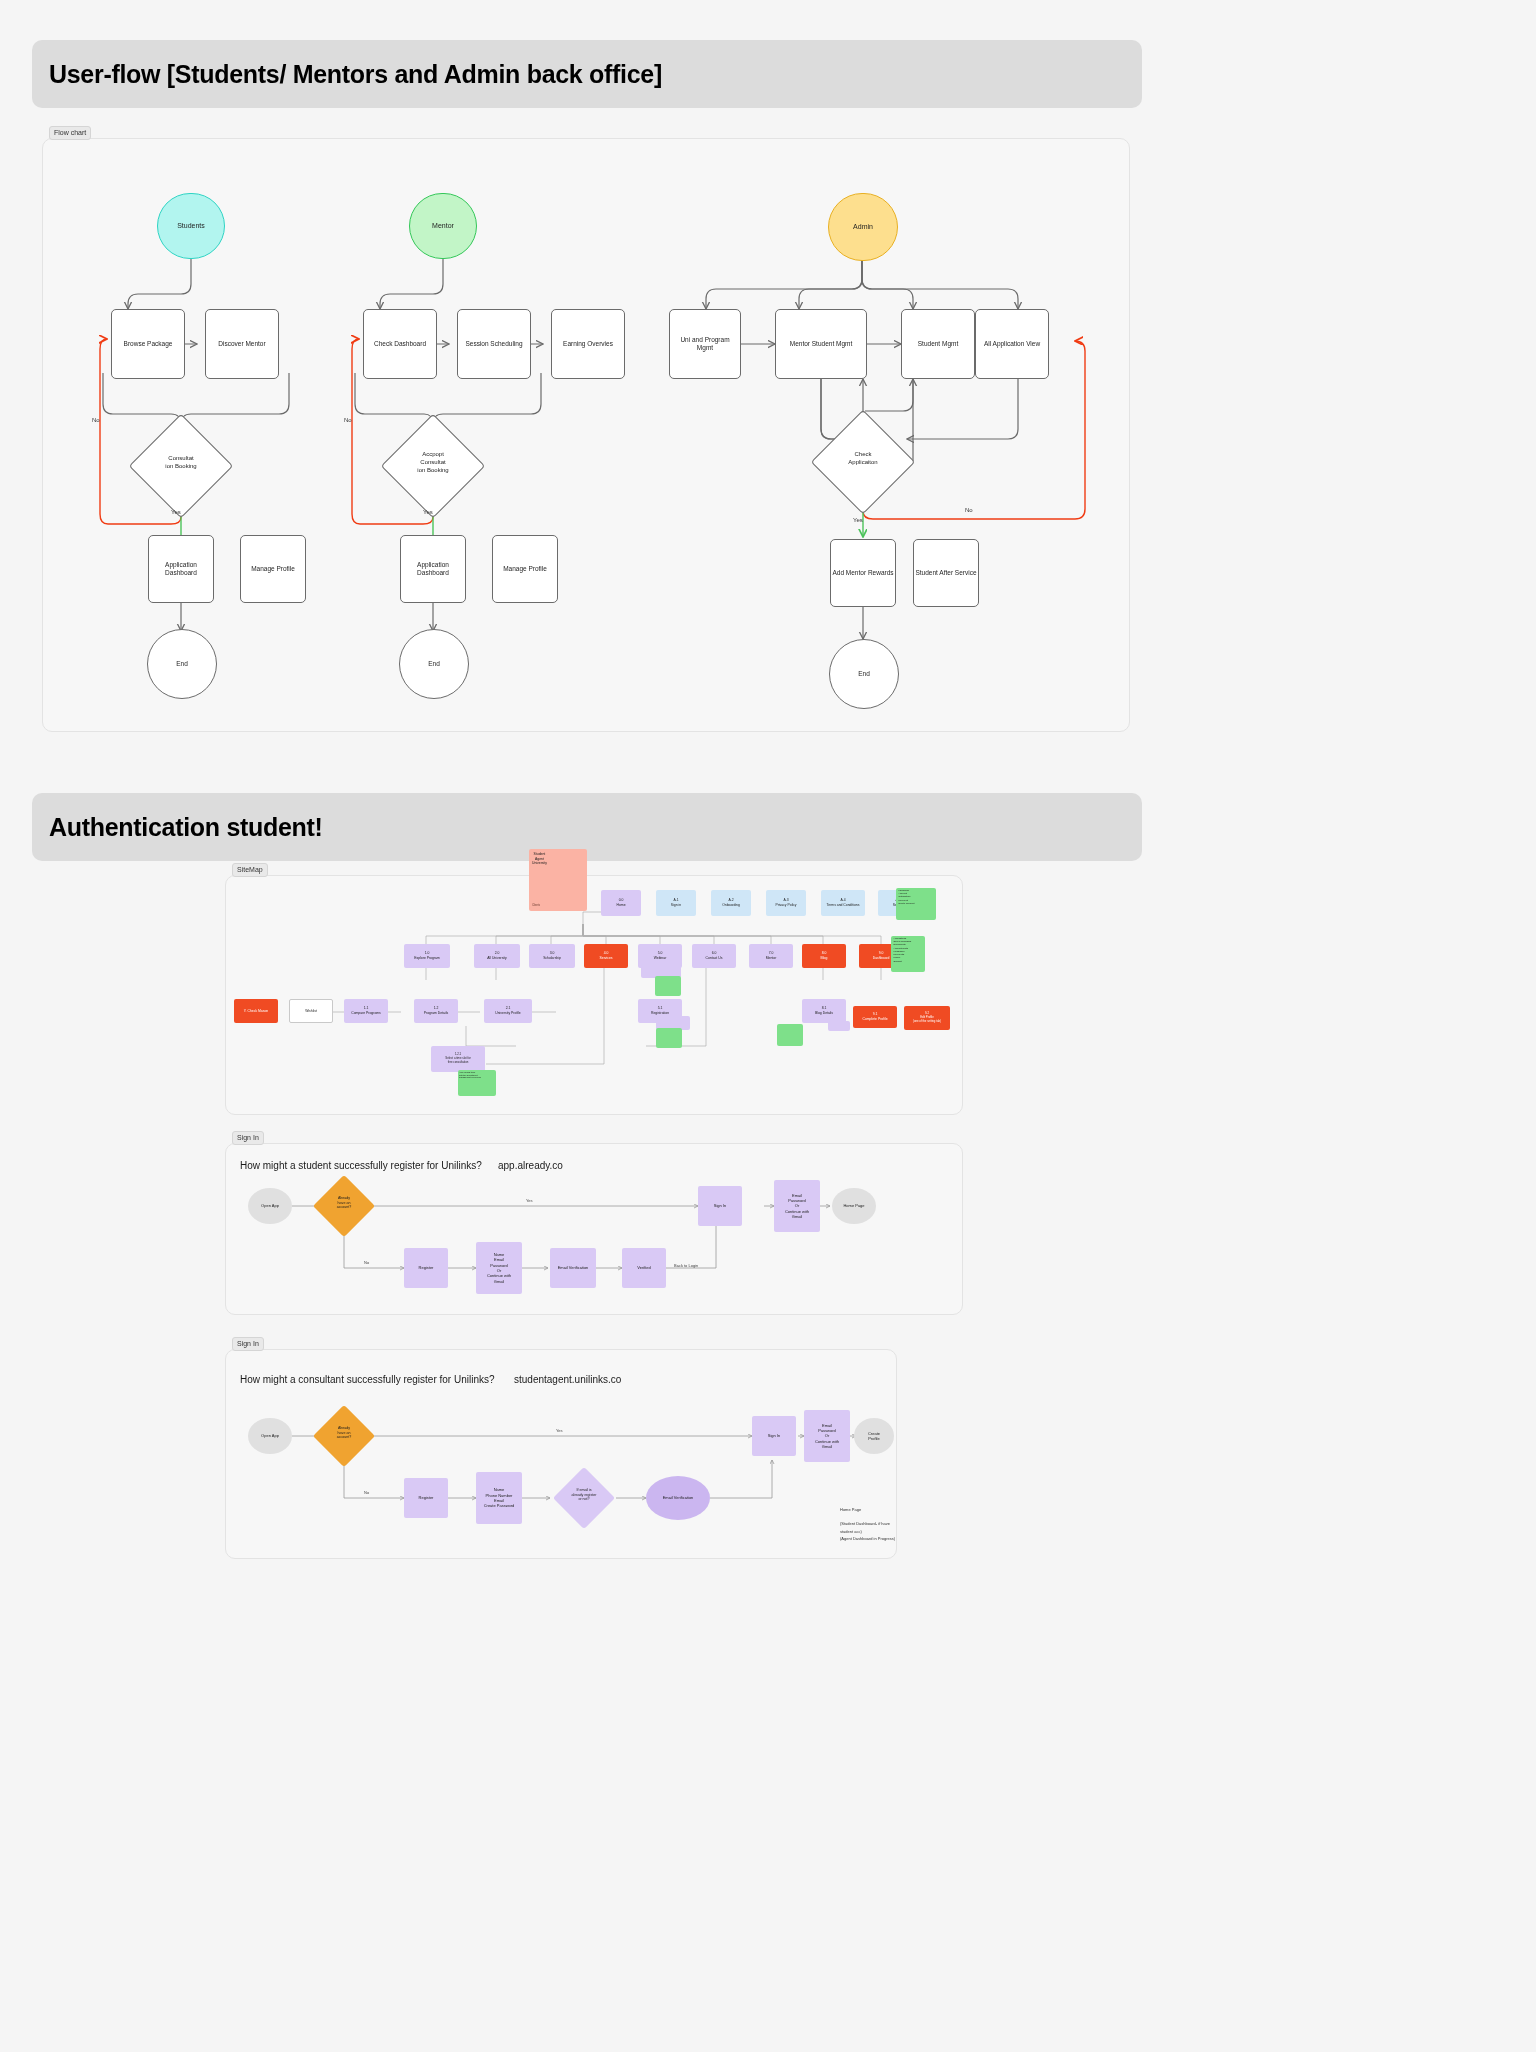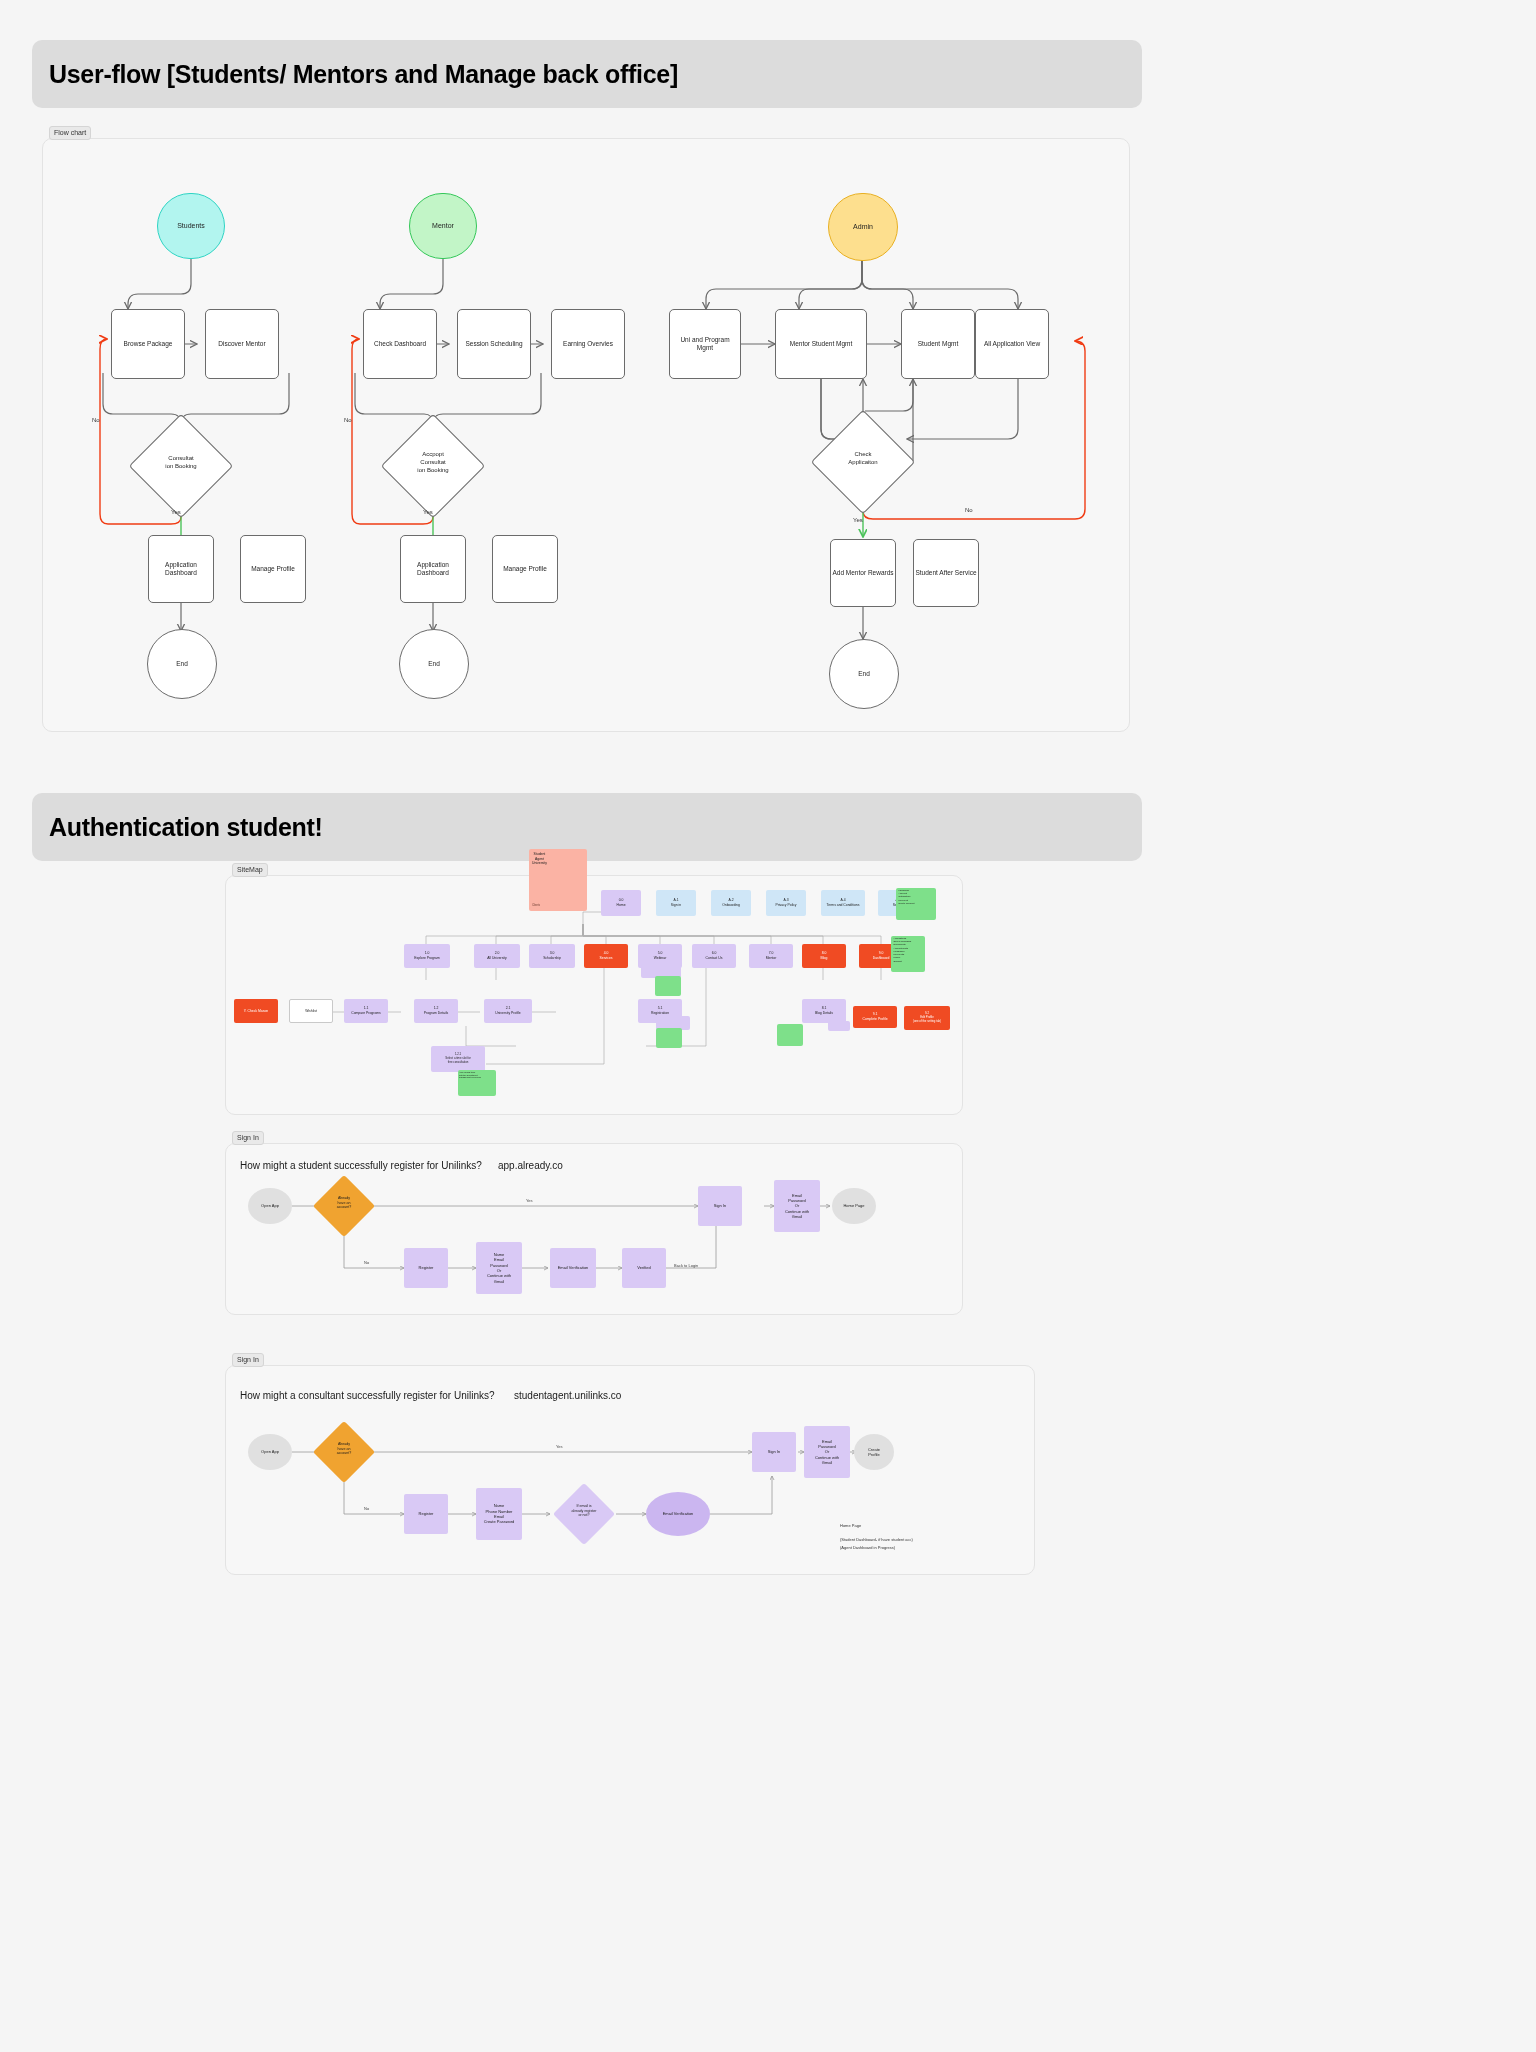--- a/index.html
+++ b/index.html
@@ -67,21 +67,21 @@
   .sg-diamond{ background:#f0a330; width:44px; height:44px; transform:rotate(45deg); border-radius:3px;}
   .sg-diamond-p{ background:#d9c9f5; width:44px; height:44px; transform:rotate(45deg); border-radius:3px;}
   .sg-dlbl{ position:absolute; font-size:3.6px; text-align:center; width:52px; line-height:1.3; color:#1c1c1c;}
   .sg-lbl{ position:absolute; font-size:4px; color:#444; }
   .foot{ position:absolute; font-size:4px; color:#333; line-height:1.8; }
 </style>
 </head>
 <body>
 
 <div class="banner" style="top:40px;">
-  <div class="banner-title">User-flow [Students/ Mentors and Manage back office]</div>
+  <div class="banner-title">User-flow [Students/ Mentors and Admin back office]</div>
 </div>
 
 <div class="board" style="left:42px; top:138px; width:1088px; height:594px;">
   <div class="board-tag">Flow chart</div>
 
   <svg class="edges" width="1088" height="594">
     <defs>
       <marker id="ah" markerWidth="7" markerHeight="7" refX="6" refY="3" orient="auto">
         <path d="M0,0 L6,3 L0,6" fill="none" stroke="#6b6b6b" stroke-width="1.1"></path>
       </marker>
@@ -343,21 +343,21 @@
 Email
 Password
 Or
 Continue with
 Gmail</div>
   <div class="sg sg-purple" style="left:324px; top:104px; width:46px; height:40px;">Email Verification</div>
   <div class="sg sg-purple" style="left:396px; top:104px; width:44px; height:40px;">Verified</div>
   <div class="sg-lbl" style="left:448px; top:119px;">Back to Login</div>
 </div>
 
-<div class="board" style="left:225px; top:1349px; width:810px; height:210px;margin-top:16px;">
+<div class="board" style="left:225px; top:1349px; width:672px; height:210px;">
   <div class="board-tag">Sign In</div>
 
   <div class="q" style="left:14px; top:24px;">How might a consultant successfully register for Unilinks?</div>
   <div class="q" style="left:288px; top:24px;text-align:right;">studentagent.unilinks.co</div>
 
   <svg class="edges" width="738" height="210">
     <g stroke="#9a9a9a" stroke-width=".8" fill="none">
       <path d="M66,86 L94,86" marker-end="url(#ah3)"></path>
       <path d="M142,86 L526,86" marker-end="url(#ah3)"></path>
       <path d="M572,86 L578,86" marker-end="url(#ah3)"></path>

